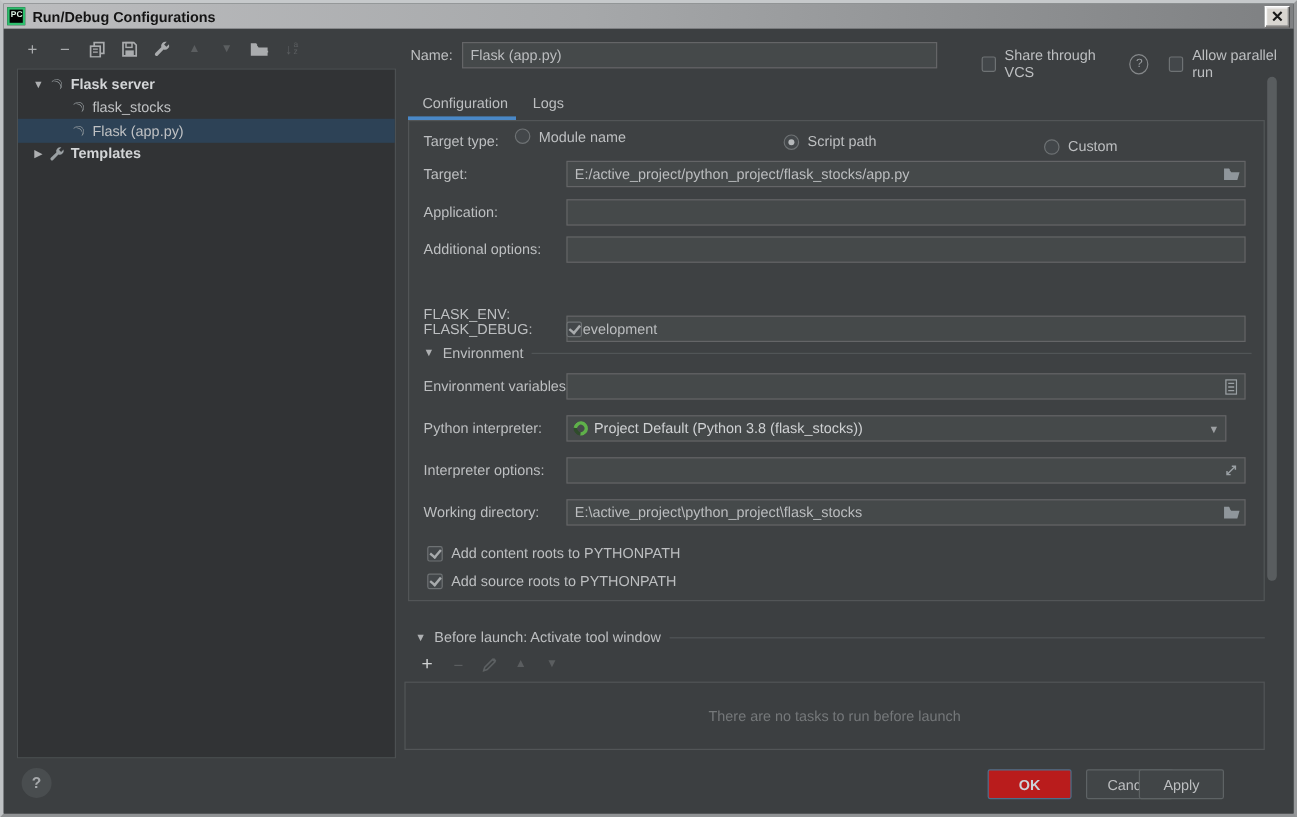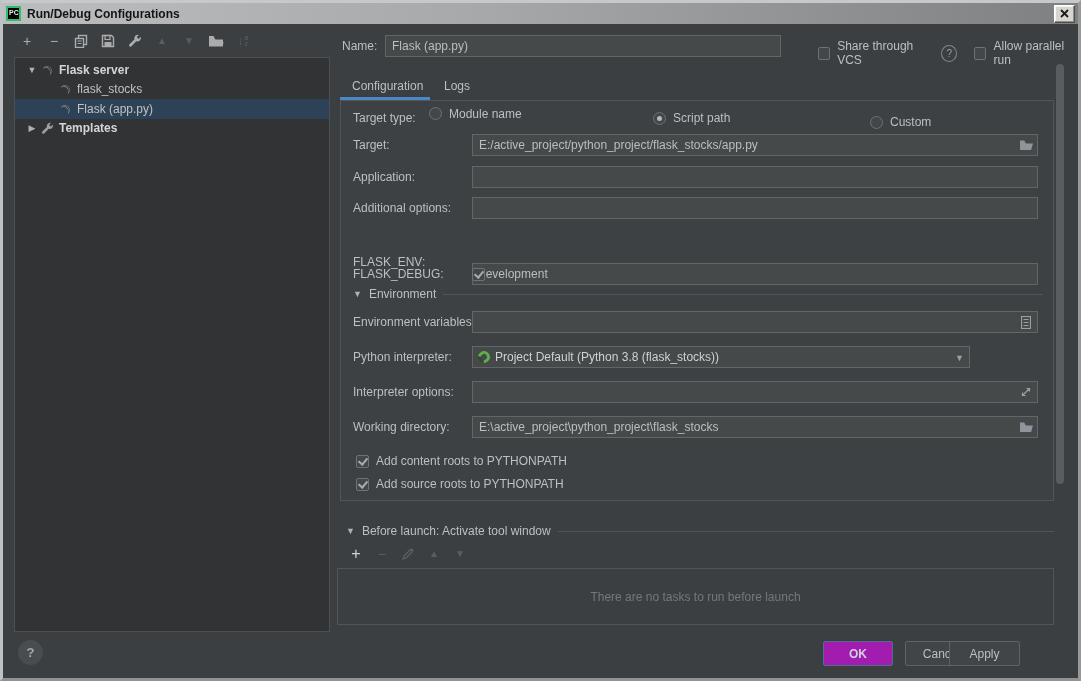--- a/index.html
+++ b/index.html
@@ -82,21 +82,21 @@
     color:#75787a;}
   .vscroll{position:absolute;left:1053px;top:40px;width:8px;height:420px;background:#595d5f;
     border-radius:4px;}
   
   .helpbtn{position:absolute;left:15px;top:616px;width:25px;height:25px;border-radius:50%;
     background:#494d4f;color:#a6a9ab;display:flex;align-items:center;justify-content:center;
     font-size:13px;font-weight:bold;}
   .btn{position:absolute;top:617px;height:25px;box-sizing:border-box;border-radius:2px;
     background:#414547;border:1px solid #5e6365;color:#bdbfc1;font-size:12px;
     display:flex;align-items:center;justify-content:center;cursor:default;}
-  .btn.primary{background:#a21caf;border-color:#4c708c;color:#ccd3da;font-weight:bold;}
+  .btn.primary{background:#b91c1c;border-color:#4c708c;color:#ccd3da;font-weight:bold;}
   svg{display:block;}
 </style>
 </head>
 <body>
 
 <div class="window">
 
   <div class="titlebar">
     <div class="pc-icon">PC</div>
     <div class="title-text">Run/Debug Configurations</div>
@@ -255,21 +255,21 @@
         <input class="tinput" value="" style="">
         <span class="ricon">
           <svg width="10" height="13" viewBox="0 0 10 13">
             <rect x="0.5" y="0.5" width="9" height="12" fill="none" stroke="#9aa0a4" stroke-width="1.2"></rect>
             <path d="M2.5 3.5h5 M2.5 6.5h5 M2.5 9.5h5" stroke="#9aa0a4" stroke-width="1.2"></path>
           </svg>
         </span>
       </div>
 
       <div class="flabel" style="left:12px;top:245px;">Python interpreter:</div>
-      <div class="combo" style="left:131px;top:245px;width:498px;">
+      <div class="combo" style="left:131px;top:245px;width:550px;">
         <span class="pyring"></span>
         <span class="main">Project Default (Python 3.8 (flask_stocks))</span>
         <span class="arrow">▼</span>
       </div>
 
       <div class="flabel" style="left:12px;top:280px;">Interpreter options:</div>
       <div class="fieldwrap" style="left:131px;top:280px;width:566px;">
         <input class="tinput" value="" style="">
         <span class="ricon">
           <svg width="12" height="12" viewBox="0 0 12 12">

